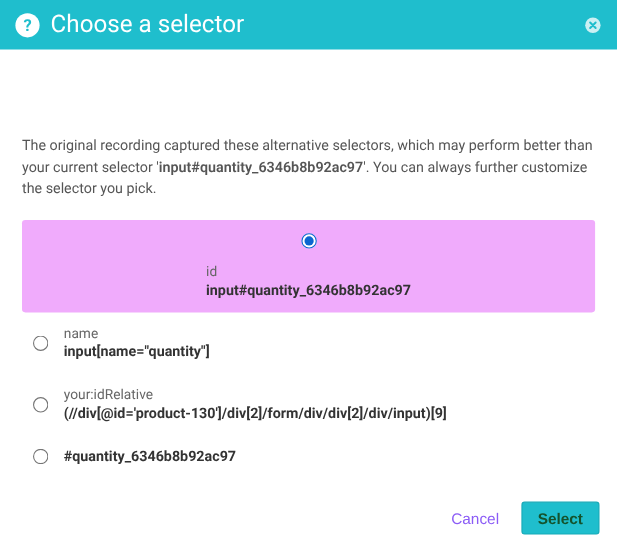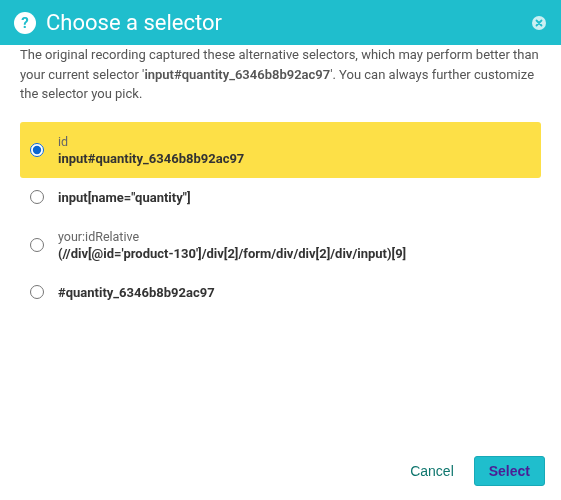--- a/index.html
+++ b/index.html
@@ -57,23 +57,24 @@
       opacity: 0.85;
       display: flex;
       align-items: center;
       justify-content: center;
     }
     .close-btn svg {
       width: 16px;
       height: 16px;
     }
     .body {
-      padding: 0 20px 10px 20px;
+      padding: 30px 20px 10px 20px;
       flex: 1;
       overflow-y: auto;
+      margin-top: 48px;
     }
     .description {
       color: #555;
       font-size: 13px;
       line-height: 1.5;
       margin-bottom: 18px;
     }
     .description .current-sel {
       font-weight: 600;
     }
@@ -83,21 +84,22 @@
     }
     .option {
       display: flex;
       align-items: center;
       gap: 14px;
       padding: 12px 10px;
       border-radius: 3px;
       cursor: pointer;
     }
     .option.selected {
-      background: #fde047;
+      background: #f0abfc;
+      flex-direction: column;
     }
     .radio {
       width: 14px;
       height: 14px;
       flex-shrink: 0;
       accent-color: #0b66d0;
     }
     .option-text {
       display: flex;
       flex-direction: column;
@@ -118,29 +120,29 @@
       padding: 10px 16px 14px 16px;
       display: flex;
       justify-content: flex-end;
       align-items: center;
       gap: 12px;
       border-top: 1px solid transparent;
     }
     .btn-cancel {
       background: transparent;
       border: none;
-      color: #0f766e;
+      color: #8b5cf6;
       font-size: 14px;
       cursor: pointer;
       padding: 6px 8px;
     }
     .btn-select {
       background: #1fbecd;
       border: 1px solid #17a9b7;
-      color: #4c1d95;
+      color: #14532d;
       font-size: 14px;
       font-weight: 600;
       cursor: pointer;
       padding: 6px 14px;
       border-radius: 3px;
     }
   </style>
 </head>
 <body>
 
@@ -169,20 +171,21 @@
         <input type="radio" name="sel" class="radio" checked="" style="">
         <div class="option-text">
           <span class="option-type">id</span>
           <span class="option-value">input#quantity_6346b8b92ac97</span>
         </div>
       </label>
 
       <label class="option">
         <input type="radio" name="sel" class="radio" style="">
         <div class="option-text">
+          <span class="option-type">name</span>
           <span class="option-value">input[name="quantity"]</span>
         </div>
       </label>
 
 
       <label class="option">
         <input type="radio" name="sel" class="radio" style="">
         <div class="option-text">
           <span class="option-type">your:idRelative</span>
           <span class="option-value">(//div[@id='product-130']/div[2]/form/div/div[2]/div/input)[9]</span>

